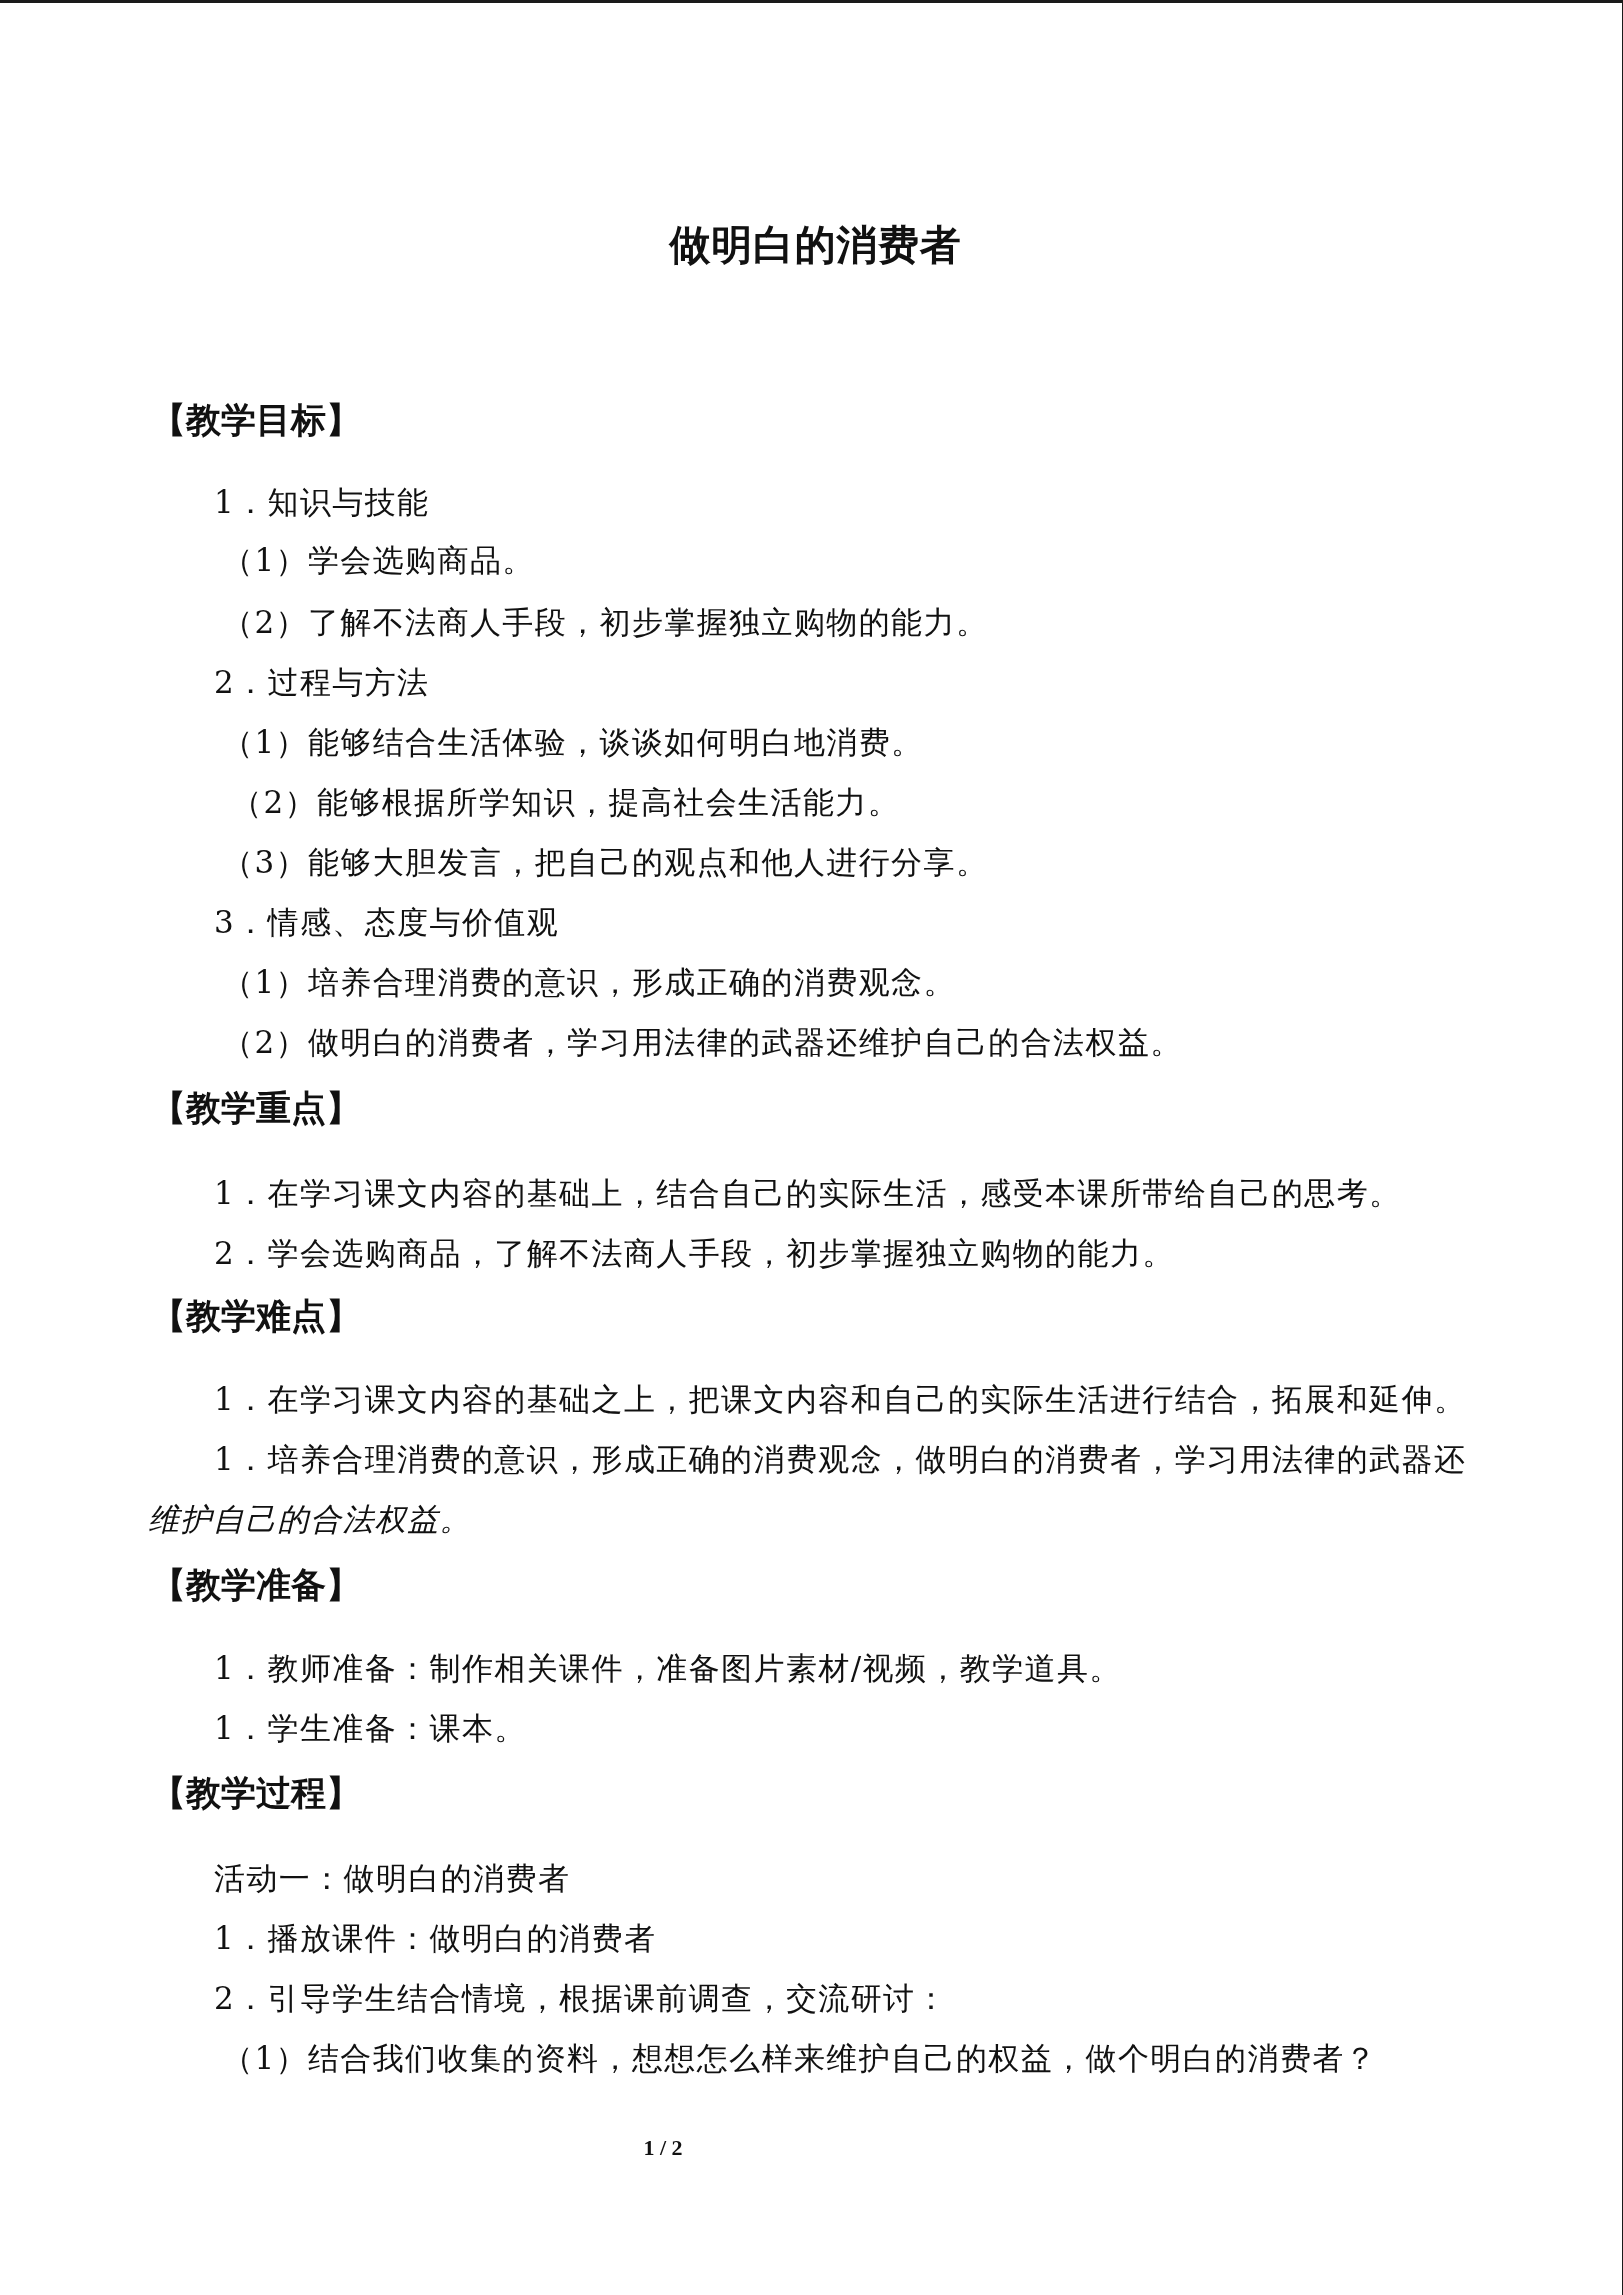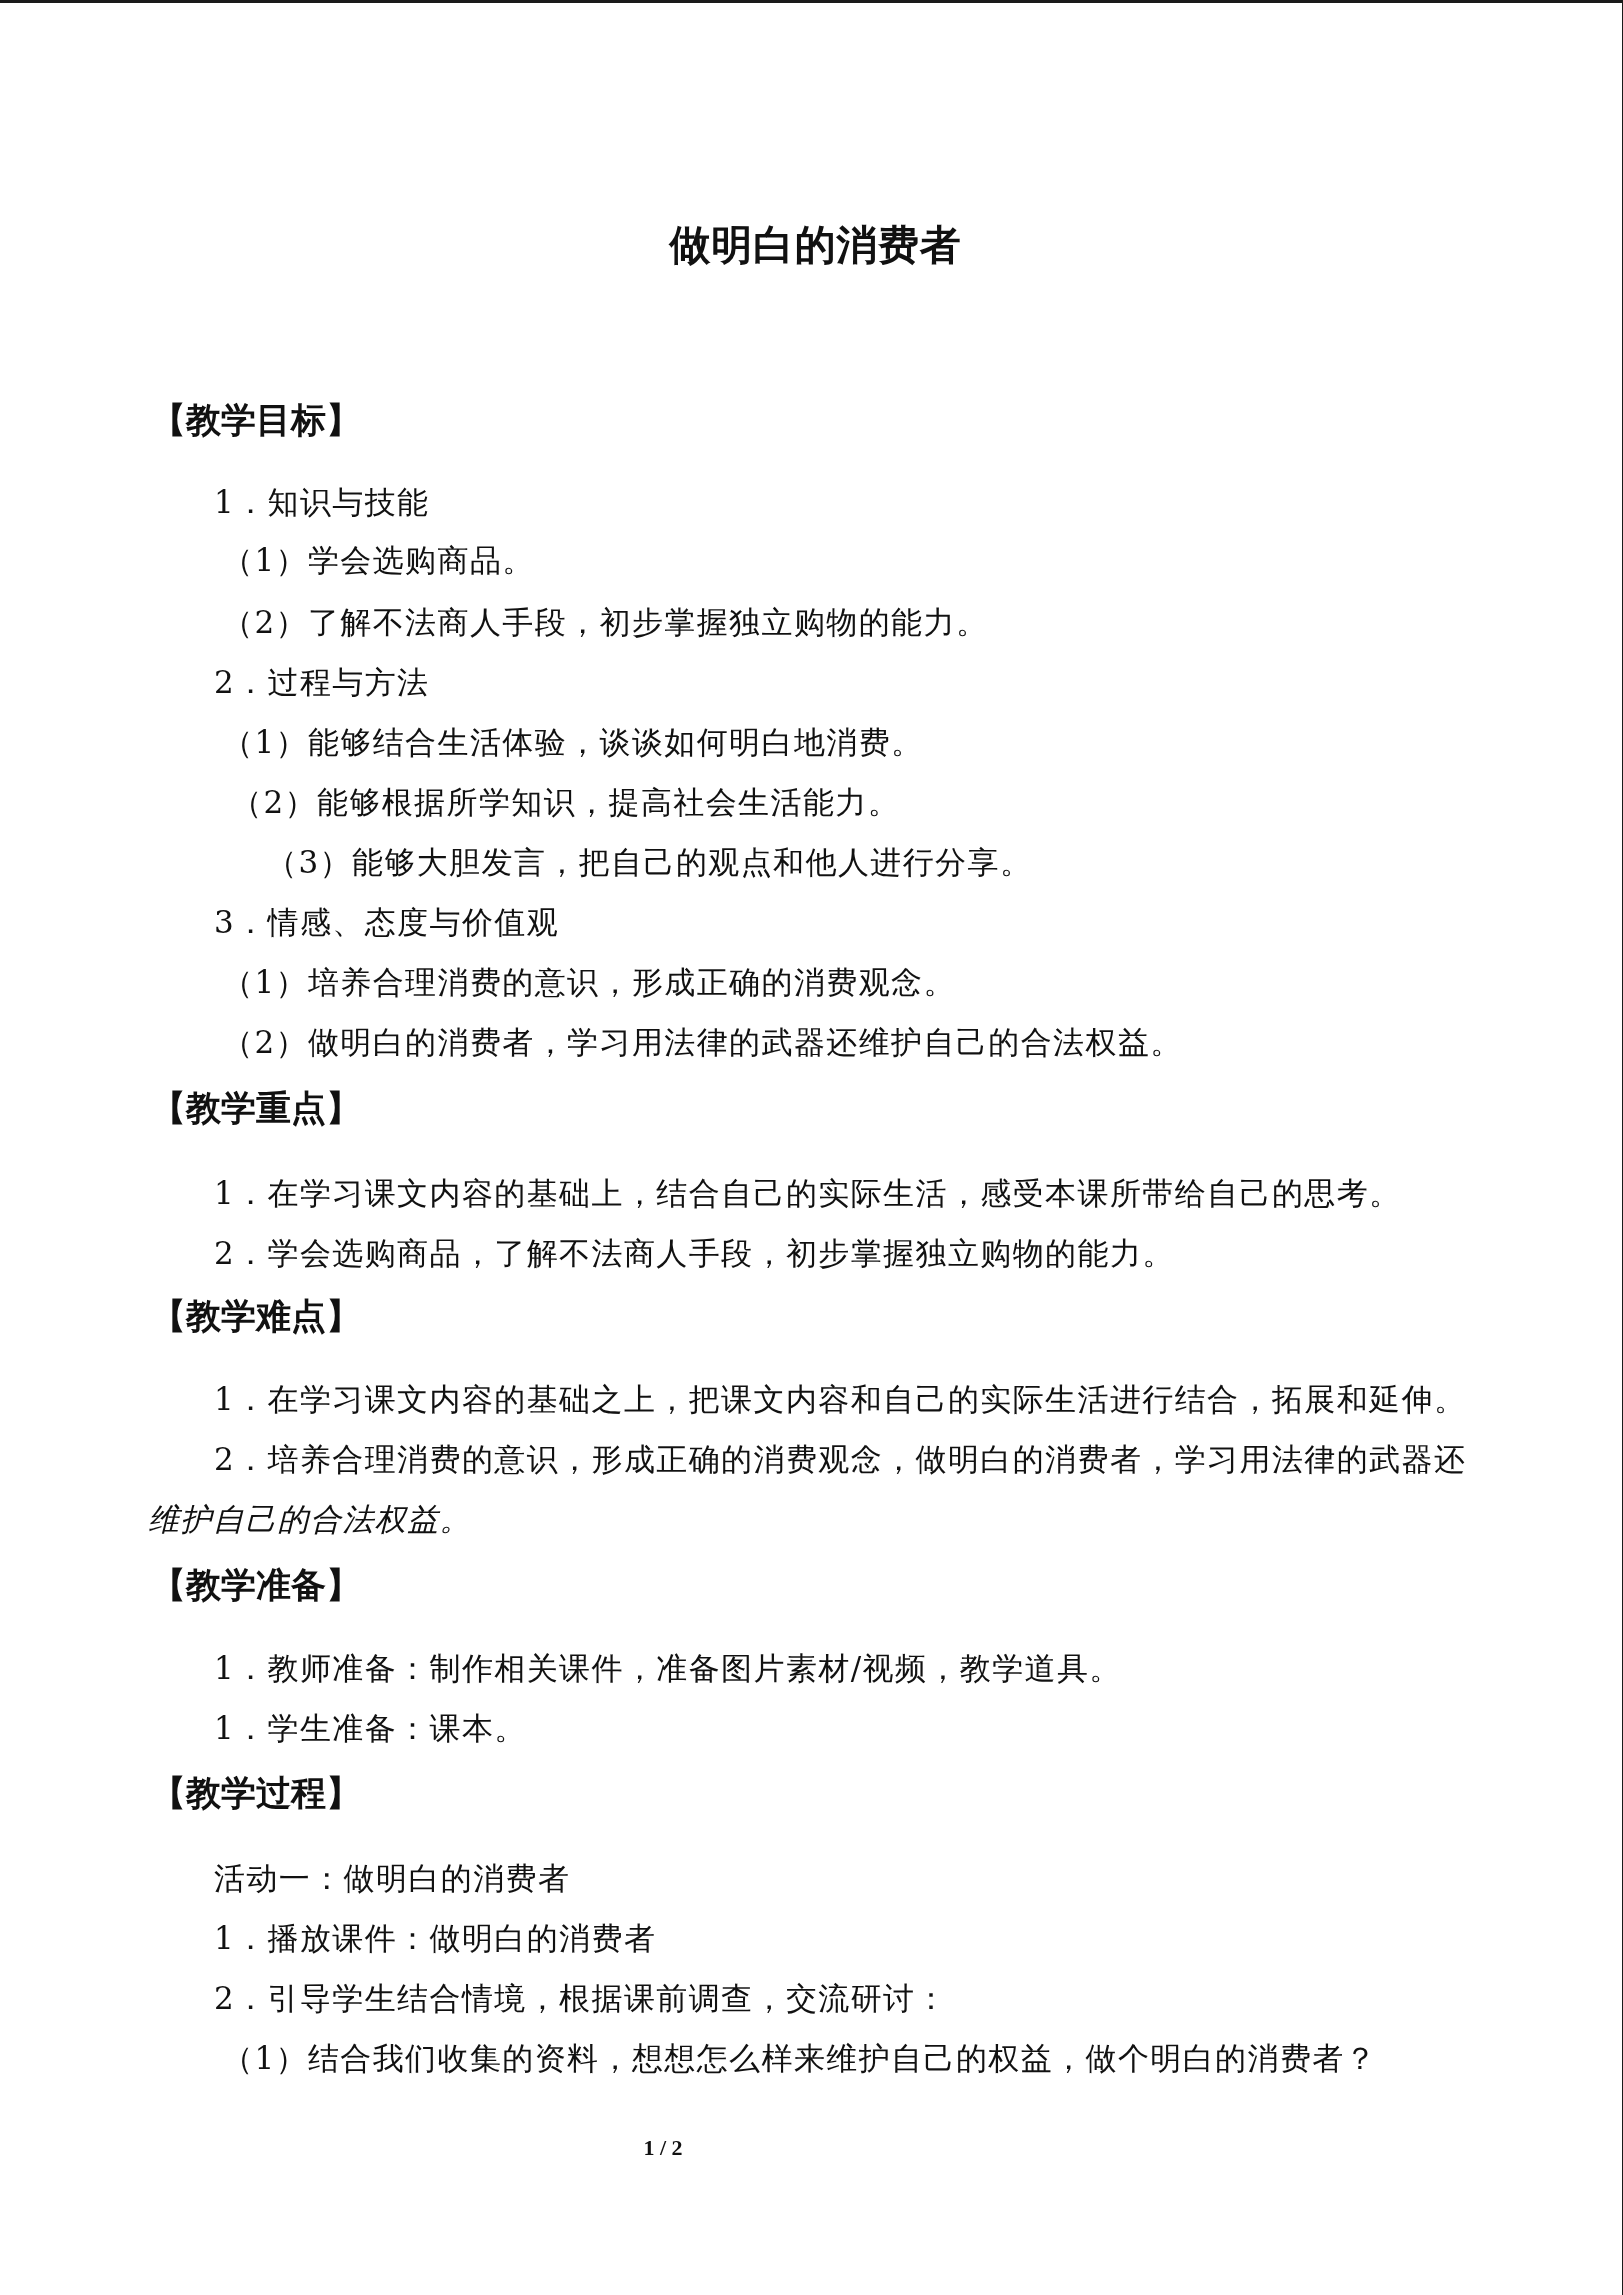--- a/index.html
+++ b/index.html
@@ -75,36 +75,36 @@
   <h1 class="line title" style="top:241px;margin:4px;">做明白的消费者</h1>
 
   <section>
     <div class="line heading" style="top:420px;">【教学目标】</div>
     <div class="line body indent-item" style="top:502px;">1．知识与技能</div>
     <div class="line body indent-sub" style="top:560px;">（1）学会选购商品。</div>
     <div class="line body indent-sub" style="top:622px;">（2）了解不法商人手段，初步掌握独立购物的能力。</div>
     <div class="line body indent-item" style="top:682px;">2．过程与方法</div>
     <div class="line body indent-sub" style="top:742px;">（1）能够结合生活体验，谈谈如何明白地消费。</div>
     <div class="line body indent-sub" style="top:802px;margin-left:9px;">（2）能够根据所学知识，提高社会生活能力。</div>
-    <div class="line body indent-sub" style="top:862px;margin-left:44px;">（3）能够大胆发言，把自己的观点和他人进行分享。</div>
+    <div class="line body indent-sub" style="top:862px;">（3）能够大胆发言，把自己的观点和他人进行分享。</div>
     <div class="line body indent-item" style="top:922px;">3．情感、态度与价值观</div>
     <div class="line body indent-sub" style="top:982px;">（1）培养合理消费的意识，形成正确的消费观念。</div>
     <div class="line body indent-sub" style="top:1042px;">（2）做明白的消费者，学习用法律的武器还维护自己的合法权益。</div>
   </section>
 
   <section>
     <div class="line heading" style="top:1108px;">【教学重点】</div>
     <div class="line body indent-item" style="top:1193px;">1．在学习课文内容的基础上，结合自己的实际生活，感受本课所带给自己的思考。</div>
     <div class="line body indent-item" style="top:1253px;">2．学会选购商品，了解不法商人手段，初步掌握独立购物的能力。</div>
   </section>
 
   <section>
     <div class="line heading" style="top:1316px;">【教学难点】</div>
     <div class="line body indent-item" style="top:1399px;">1．在学习课文内容的基础之上，把课文内容和自己的实际生活进行结合，拓展和延伸。</div>
-    <div class="line body indent-item" style="top:1459px;">2．培养合理消费的意识，形成正确的消费观念，做明白的消费者，学习用法律的武器还</div>
+    <div class="line body indent-item" style="top:1459px;">1．培养合理消费的意识，形成正确的消费观念，做明白的消费者，学习用法律的武器还</div>
     <div class="line body indent-none" style="top:1519px;">维护自己的合法权益。</div>
   </section>
 
   <section>
     <div class="line heading" style="top:1585px;">【教学准备】</div>
     <div class="line body indent-item" style="top:1668px;">1．教师准备：制作相关课件，准备图片素材/视频，教学道具。</div>
     <div class="line body indent-item" style="top:1728px;">1．学生准备：课本。</div>
   </section>
 
   <section>

